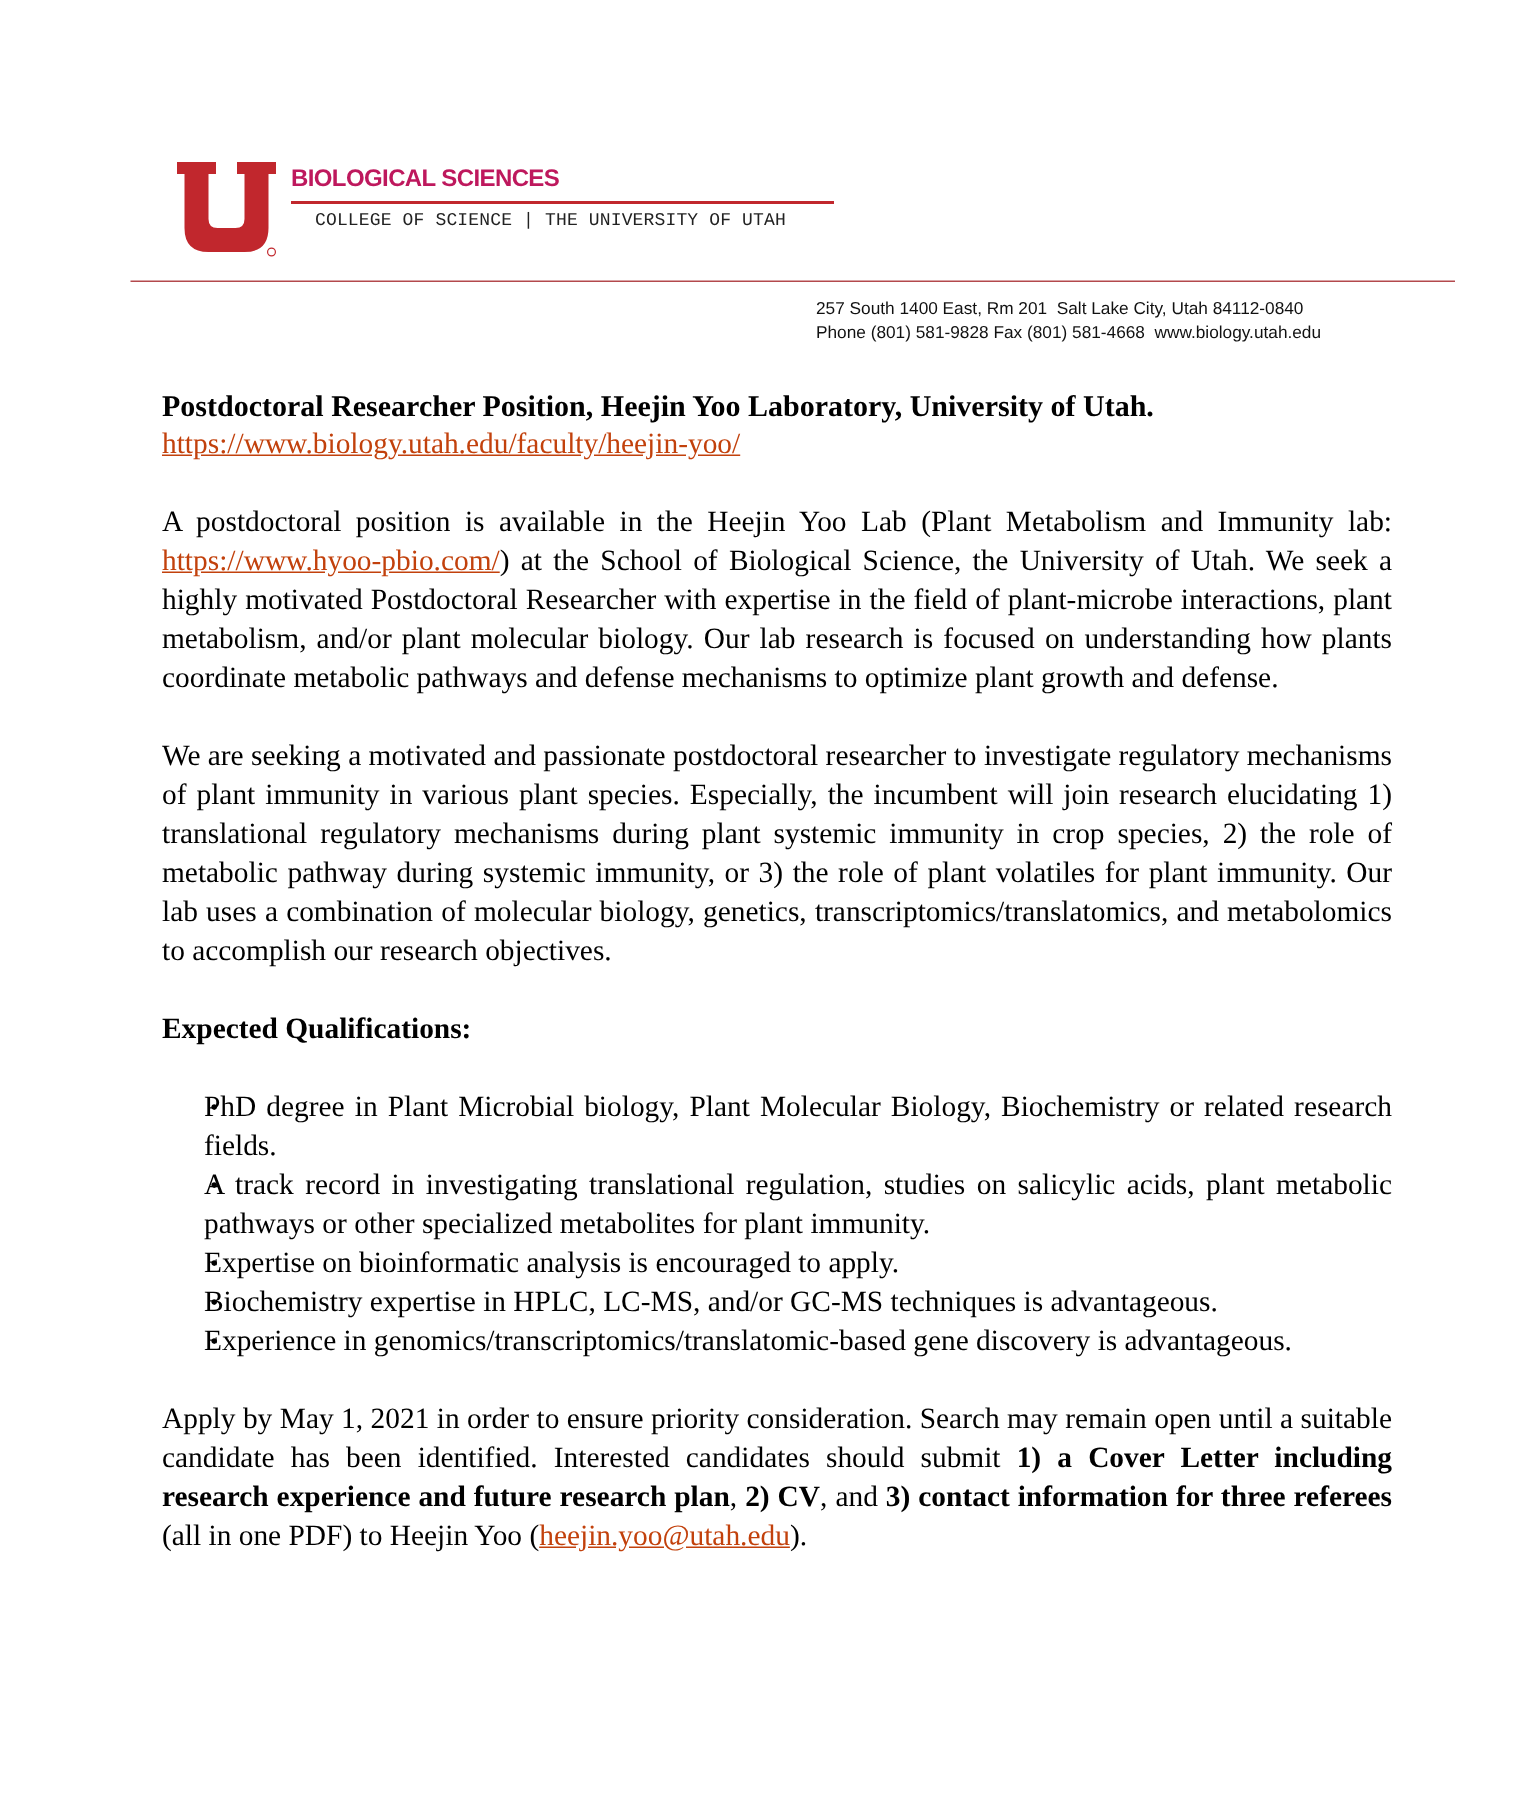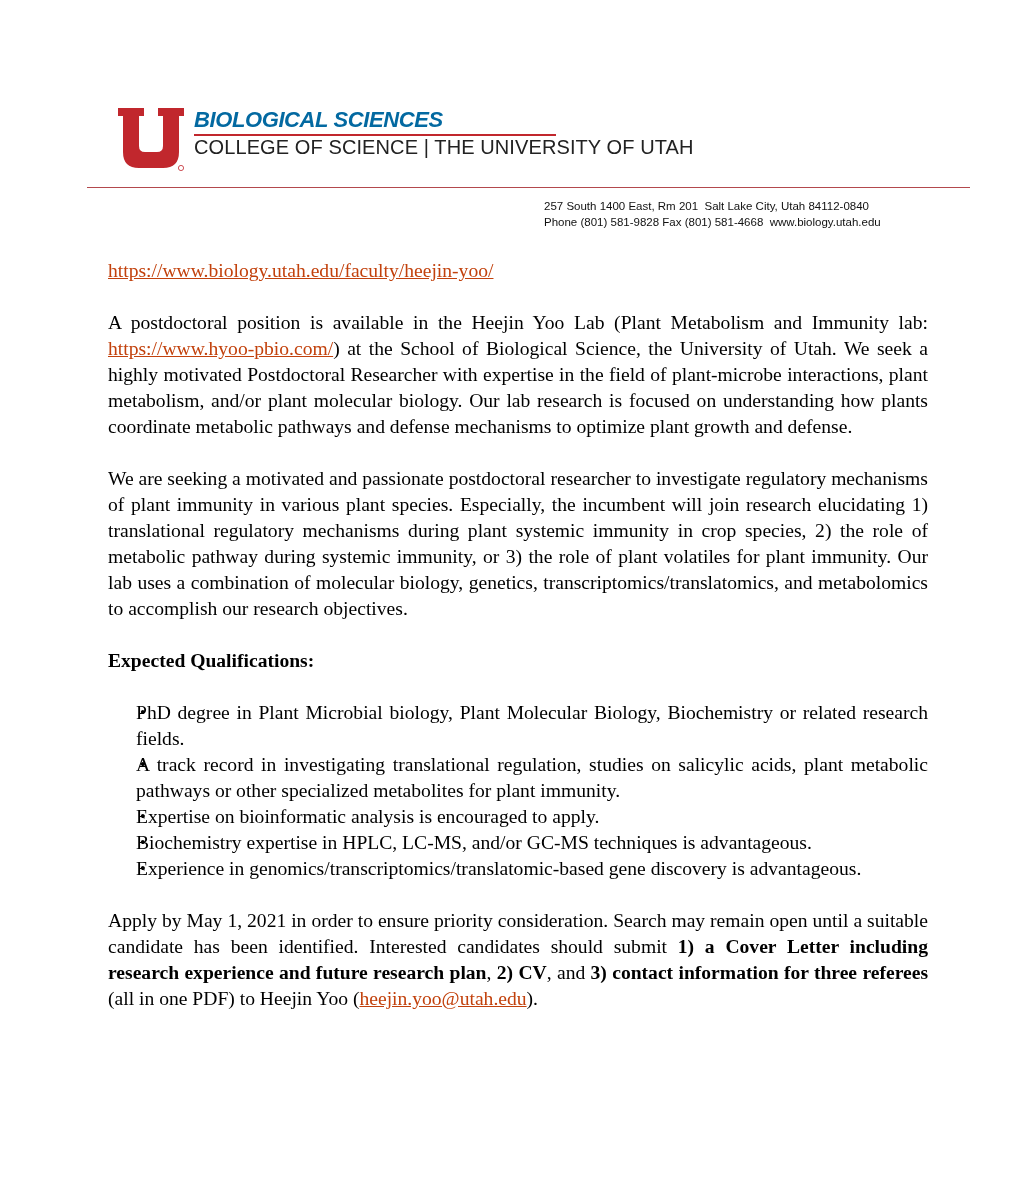--- a/index.html
+++ b/index.html
@@ -39,41 +39,41 @@
       font-family: "Liberation Sans", sans-serif;
       font-weight: bold;
       font-size: 13px;
       letter-spacing: -0.3px;
       line-height: 15px;
       color: #111;
     }
     .bio-sci {
       font-family: "Liberation Sans", sans-serif;
       font-weight: bold;
-      font-size: 22px;
+      font-size: 16px;
       letter-spacing: -0.4px;
       line-height: 22px;
-      color: #0369a1;
+      color: #be185d;
       margin-top: 1px;
-      font-style: italic;
     }
     .logo-rule {
       width: 362px;
       height: 2px;
       background: #c1272d;
       margin-top: 3px;
     }
     .college-line {
-      font-family: Liberation Sans, sans-serif;
-      font-size: 20px;
+      font-family: Liberation Mono, monospace;
+      font-size: 12px;
       line-height: 18px;
       color: #222;
       margin-top: 2px;
       white-space: nowrap;
       letter-spacing: 0.1px;
+      margin-left: 16px;
     }
     .header-rule {
       position: absolute;
       left: 87px;
       top: 187px;
       width: 883px;
       height: 1px;
       background: #b3494d;
     }
     .address {
@@ -159,20 +159,21 @@
 </div>
 
 <div class="header-rule"></div>
 
 <div class="address">
   <div>257 South 1400 East, Rm 201  Salt Lake City, Utah 84112-0840</div>
   <div>Phone (801) 581-9828 Fax (801) 581-4668  www.biology.utah.edu</div>
 </div>
 
 <div class="content">
+  <p class="title">Postdoctoral Researcher Position, Heejin Yoo Laboratory, University of Utah.</p>
   <div>
     <a class="link" href="#">https://www.biology.utah.edu/faculty/heejin-yoo/</a>
   </div>
 
   <div class="gap"></div>
 
   <p><span>A postdoctoral position is available in the Heejin Yoo Lab (Plant Metabolism and Immunity lab: </span><a class="link" href="#">https://www.hyoo-pbio.com/</a><span>) at the School of Biological Science, the University of Utah. We seek a highly motivated Postdoctoral Researcher with expertise in the field of plant-microbe interactions, plant metabolism, and/or plant molecular biology. Our lab research is focused on understanding how plants coordinate metabolic pathways and defense mechanisms to optimize plant growth and defense.</span></p>
 
   <div class="gap"></div>
 

